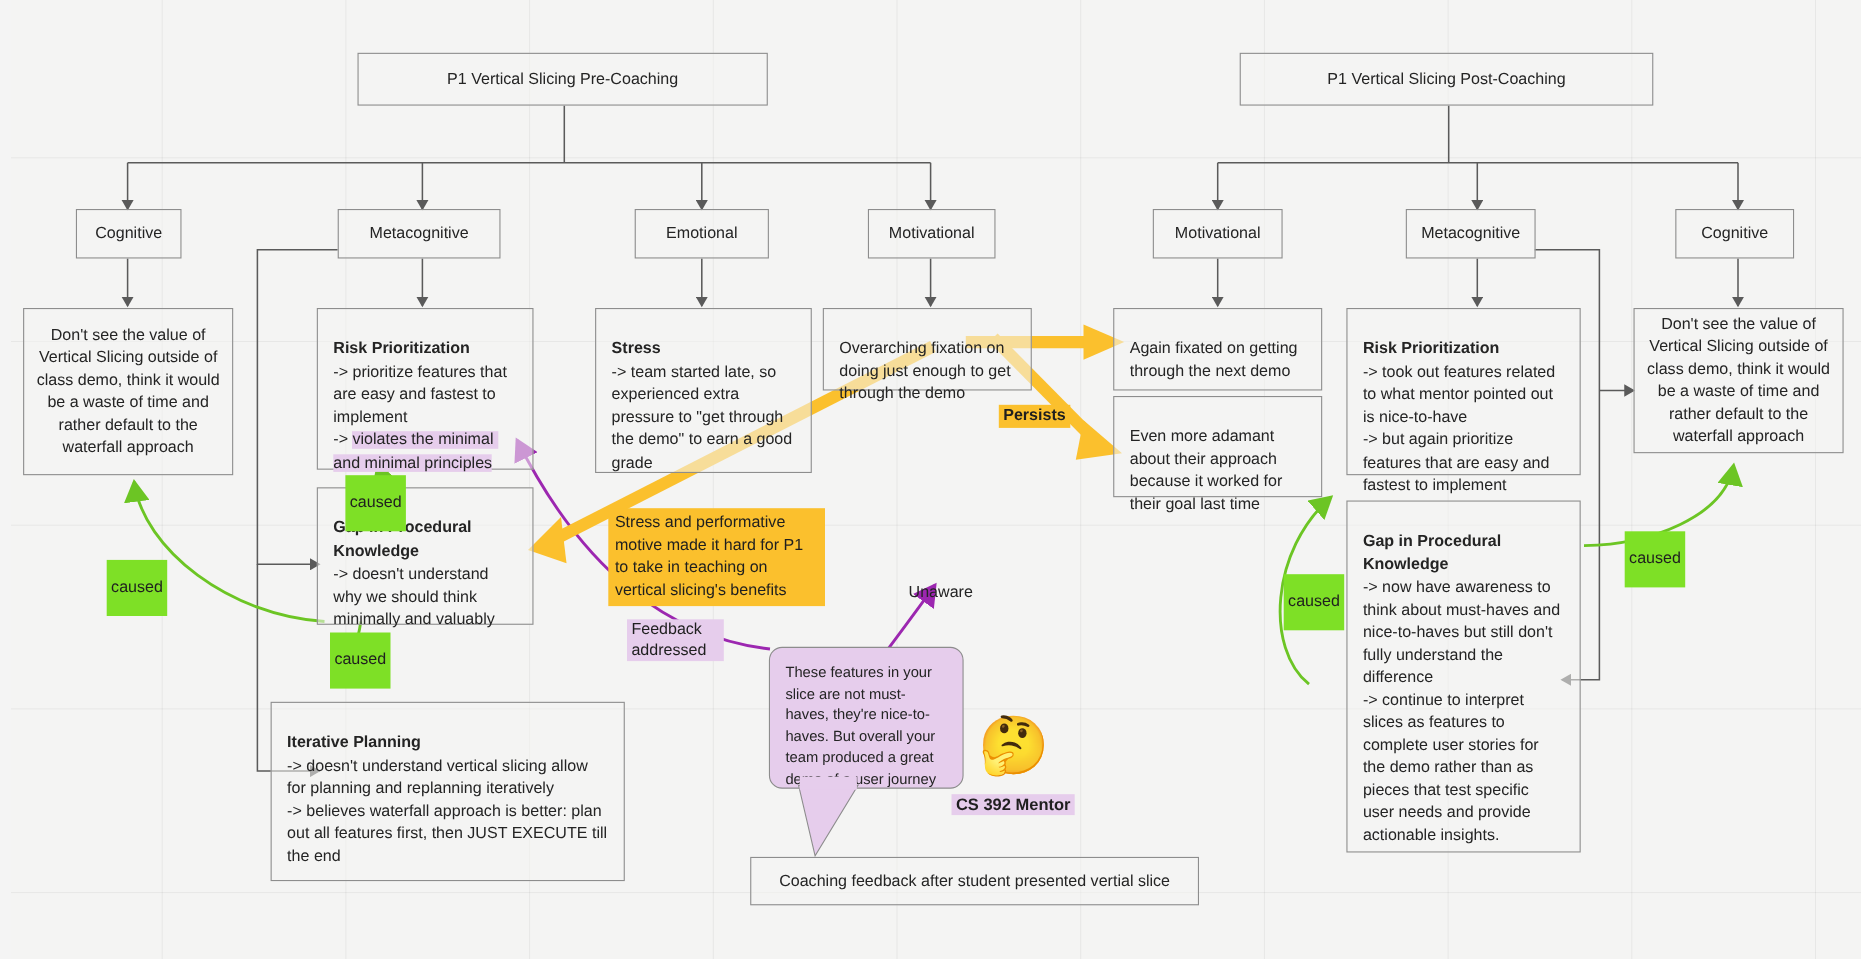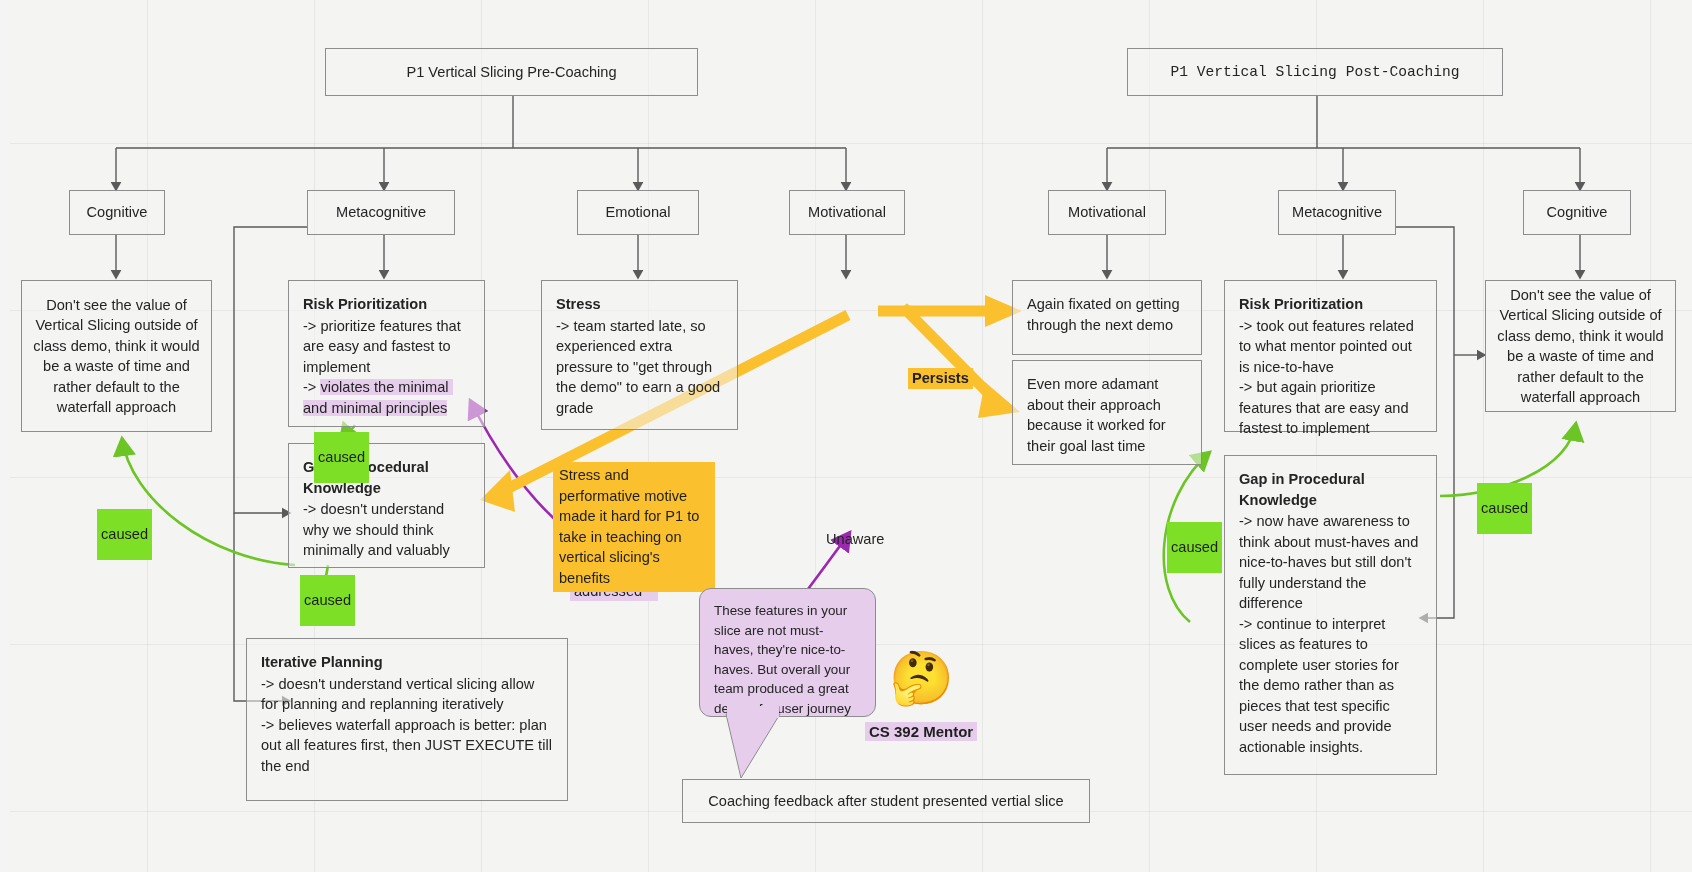--- a/index.html
+++ b/index.html
@@ -39,21 +39,21 @@
   .box.hdr {
     display: flex; align-items: center; justify-content: center;
     text-align: center;
   }
   .box.center {
     display: flex; align-items: center; justify-content: center;
     text-align: center;
     padding: 6px 9px;
   }
   .box.detail {
-    padding: 13px 14px 10px 14px;
+    padding: 26px 14px 10px 14px;
   }
   .box .title {
     font-weight: bold;
     margin-bottom: 1px;
   }
   .box .line { white-space: pre-wrap; }
   .hl-purple {
     background: #e6cdec;
     box-decoration-break: clone;
     -webkit-box-decoration-break: clone;
@@ -215,21 +215,21 @@
       <polygon points="975,295 1012,311 975,327"></polygon>
       <polygon points="975,382 1010,412 968,418"></polygon>
       <polygon points="500,470 470,500 505,512"></polygon>
     </g>
   </svg>
 
   <div class="box hdr" style="left:315px; top:48px; width:373px; height:48px;">
     <span>P1 Vertical Slicing Pre-Coaching</span>
   </div>
 
-  <div class="box hdr" style="left:1117px; top:48px; width:376px; height:48px;font-family:Liberation Mono, monospace;">
+  <div class="box hdr" style="left:1117px; top:48px; width:376px; height:48px;">
     <span>P1 Vertical Slicing Post-Coaching</span>
   </div>
 
   <div class="box center" style="left:59px; top:190px; width:96px; height:45px;">
     <span>Cognitive</span>
   </div>
   <div class="box center" style="left:297px; top:190px; width:148px; height:45px;">
     <span>Metacognitive</span>
   </div>
   <div class="box center" style="left:567px; top:190px; width:122px; height:45px;">
@@ -268,25 +268,28 @@
     <div class="title">Iterative Planning</div>
     <div class="line">-&gt; doesn't understand vertical slicing allow for planning and replanning iteratively</div>
     <div class="line">-&gt; believes waterfall approach is better: plan out all features first, then JUST EXECUTE till the end</div>
   </div>
 
   <div class="box detail" style="left:531px; top:280px; width:197px; height:150px;">
     <div class="title">Stress</div>
     <div class="line">-&gt; team started late, so experienced extra pressure to "get through the demo" to earn a good grade</div>
   </div>
 
+  <div class="box detail" style="left:738px; top:280px; width:190px; height:75px;">
+    <div class="line">Overarching fixation on doing just enough to get through the demo</div>
+  </div>
 
   <div class="box detail" style="left:1002px; top:280px; width:190px; height:75px;">
     <div class="line">Again fixated on getting through the next demo</div>
   </div>
-  <div class="box detail" style="left:1002px; top:360px; width:190px; height:105px;">
+  <div class="box detail" style="left:1002px; top:360px; width:190px; height:92px;">
     <div class="line">Even more adamant about their approach because it worked for their goal last time</div>
   </div>
 
   <div class="box detail" style="left:1214px; top:280px; width:213px; height:152px;">
     <div class="title">Risk Prioritization</div>
     <div class="line">-&gt; took out features related to what mentor pointed out is nice-to-have</div>
     <div class="line">-&gt; but again prioritize features that are easy and fastest to implement</div>
   </div>
 
   <div class="box detail" style="left:1214px; top:455px; width:213px; height:320px;">
@@ -304,21 +307,21 @@
   <div class="tag-green" style="left:87px; top:509px;">caused</div>
   <div class="tag-green" style="left:1157px; top:522px;">caused</div>
   <div class="tag-green" style="left:1467px; top:483px;">caused</div>
 
   <div class="tag-yellow" style="left:898px; top:368px;">Persists</div>
 
   <div class="tag-plain" style="left:816px; top:531px;">Unaware</div>
 
   <div class="tag-purple" style="left:560px; top:563px; width:80px; white-space:normal; line-height:19px;">Feedback addressed</div>
 
-  <div class="callout-yellow" style="left:543px; top:462px; width:162px;">
+  <div class="callout-yellow" style="left:543px; top:462px; width:197px;">
     <span>Stress and performative motive made it hard for P1 to take in teaching on vertical slicing's benefits</span>
   </div>
 
   <div class="bubble" style="left:689px; top:588px; width:177px; height:129px;">
     <span>These features in your slice are not must-haves, they're nice-to-haves. But overall your team produced a great demo of a user journey</span>
   </div>
   <svg class="edges" viewBox="0 0 1692 872">
     <polygon points="716,714 770,714 731,778" fill="#e6cdec" stroke="#8d8d8d" stroke-width="1"></polygon>
     <rect x="717" y="706" width="52" height="12" fill="#e6cdec" stroke="none"></rect>
   </svg>

